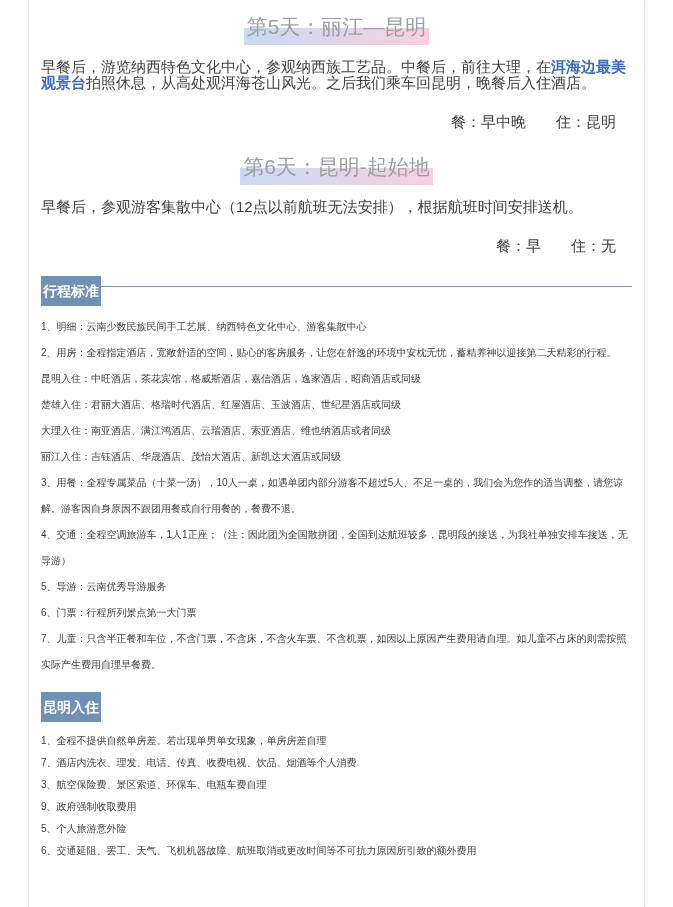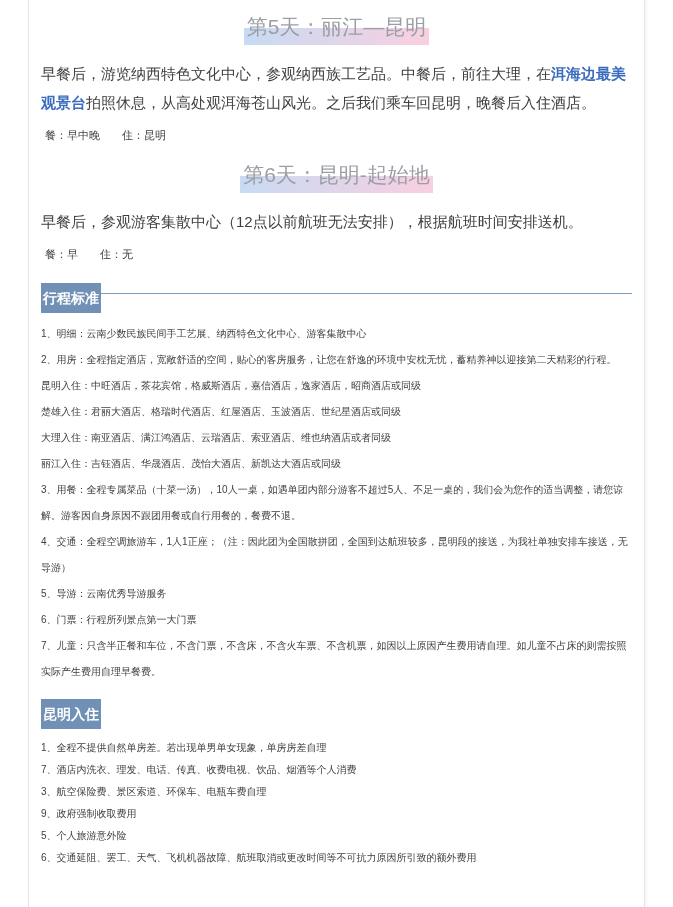--- a/index.html
+++ b/index.html
@@ -26,29 +26,30 @@
   .hl-band{
     display:inline-block;
     padding:0 3px 3px 3px;
     background-image:linear-gradient(90deg,var(--title-gradient-left,#c7dbf3),var(--title-gradient-right,#f9cfe0));
     background-repeat:no-repeat;
     background-size:100% 17px;
     background-position:0 100%;
   }
   .para{
     font-size:15px;
-    line-height:29px;
+    line-height:16px;
     color:var(--body-text,#404040);
     margin:0;
   }
   .meals{
-    font-size:11px;
+    font-size:15px;
     line-height:29px;
     color:var(--body-text,#404040);
-    margin:4px;
+    margin:16px;
+    text-align:right;
   }
   .em-blue{
     color:var(--link-blue,#3b6cc0);
     font-weight:bold;
   }
   .sec-head{
     display:flex;
     align-items:center;
     margin:14px 0 8px 0;
   }

